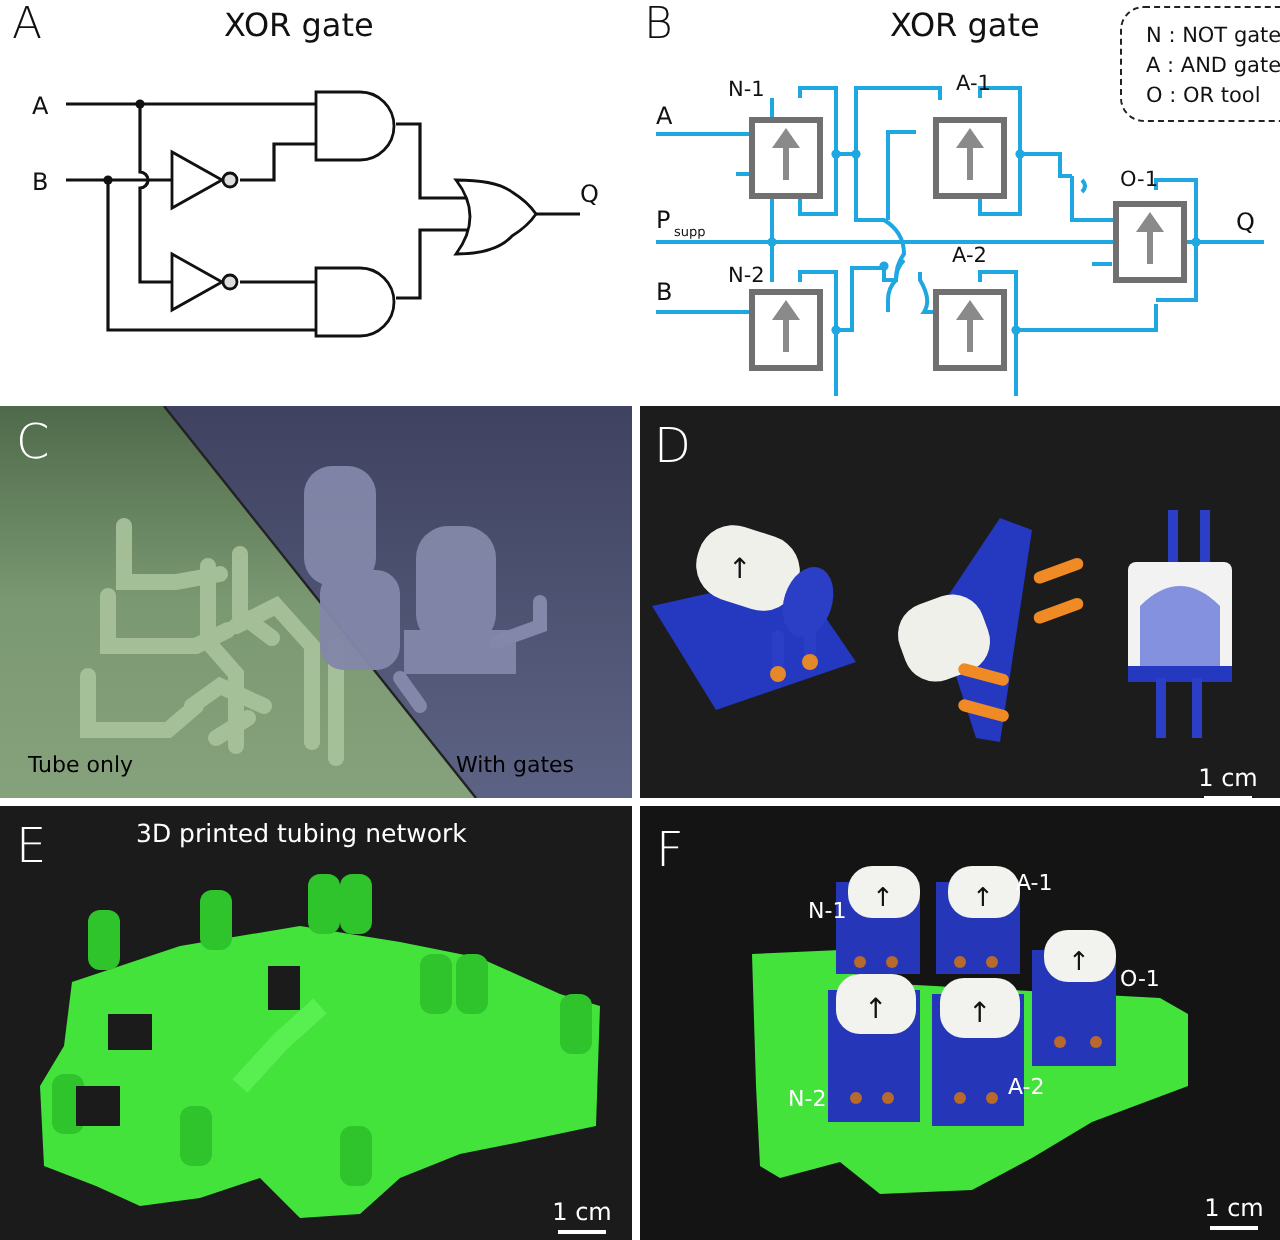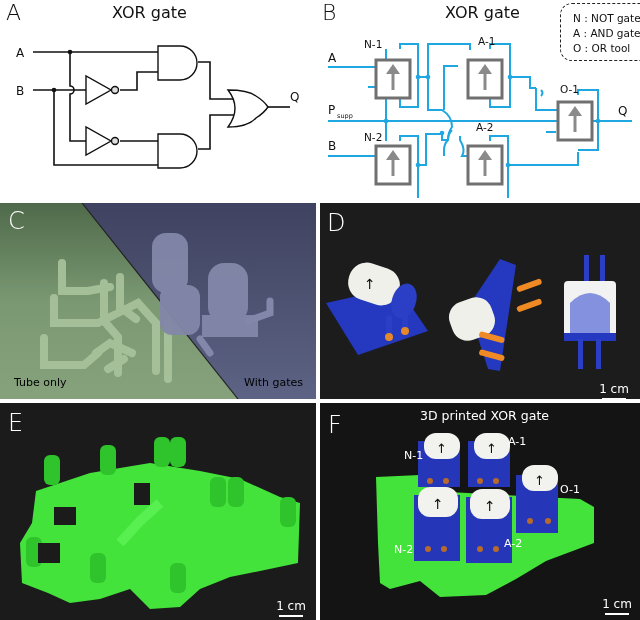--- a/index.html
+++ b/index.html
@@ -238,21 +238,21 @@
       <rect x="202" y="112" width="56" height="22"></rect>
       <rect x="160" y="82" width="40" height="50" rx="12"></rect>
     </g>
     <g stroke="#8387a9" stroke-width="7" fill="none" stroke-linecap="round">
       <path d="M248 118 L270 110 V98"></path>
       <path d="M200 136 L210 150"></path>
     </g>
   </svg>
   <span class="panel-letter">C</span>
   <span class="corner-label" style="left:14px; top:173px;">Tube only</span>
-  <span class="corner-label" style="left:244px; top:173px;">With gates</span>
+  <span class="corner-label" style="left:228px; top:173px;">With gates</span>
 </div>
 
 <div class="panel" id="panel-d">
   <svg width="320" height="196" style="position:absolute;left:0;top:0;">
 
     <g>
       <polygon points="6,100 78,84 108,128 38,152" fill="#2438c0"></polygon>
       <rect x="28" y="62" width="52" height="38" rx="18" fill="#f0f0ea" transform="rotate(18 54 81)"></rect>
       <ellipse cx="84" cy="98" rx="12" ry="18" fill="#2a3fc6" transform="rotate(18 84 98)"></ellipse>
       <rect x="66" y="112" width="6" height="20" rx="3" fill="#2a3fc6"></rect>
@@ -308,20 +308,21 @@
       <rect x="170" y="160" width="16" height="30" rx="6"></rect>
       <path d="M120 140 L140 118 L160 100" stroke="#58f050" stroke-width="10" fill="none"></path>
     </g>
     <g fill="#1b1b1b">
       <rect x="54" y="104" width="22" height="18"></rect>
       <rect x="38" y="140" width="22" height="20"></rect>
       <rect x="134" y="80" width="16" height="22"></rect>
     </g>
   </svg>
   <span class="panel-letter">E</span>
+  <span class="panel-title">3D printed tubing network</span>
   <div class="scale-bar" style="left:274px; top:197px;">
     <span class="scale-label">1 cm</span>
     <span class="scale-line"></span>
   </div>
 </div>
 
 <div class="panel" id="panel-f">
   <svg width="320" height="217" style="position:absolute;left:0;top:0;">
 
     <polygon points="56,74 100,72 110,88 260,96 274,104 274,140 226,158 196,176 166,192 120,194 100,178 70,186 60,180 58,140" fill="#43e33b"></polygon>
@@ -358,21 +359,20 @@
         <circle cx="176" cy="78" r="3"></circle>
       <circle cx="210" cy="118" r="3"></circle>
         <circle cx="228" cy="118" r="3"></circle>
       <circle cx="108" cy="146" r="3"></circle>
         <circle cx="124" cy="146" r="3"></circle>
       <circle cx="160" cy="146" r="3"></circle>
         <circle cx="176" cy="146" r="3"></circle>
     </g>
   </svg>
   <span class="panel-letter">F</span>
-  <span class="panel-title">3D printed XOR gate</span>
   <span class="photo-label" style="left:84px; top:46px;">N-1</span>
   <span class="photo-label" style="left:188px; top:32px;">A-1</span>
   <span class="photo-label" style="left:240px; top:80px;">O-1</span>
   <span class="photo-label" style="left:74px; top:140px;">N-2</span>
   <span class="photo-label" style="left:184px; top:134px;">A-2</span>
   <div class="scale-bar" style="left:280px; top:195px;">
     <span class="scale-label">1 cm</span>
     <span class="scale-line"></span>
   </div>
 </div>

